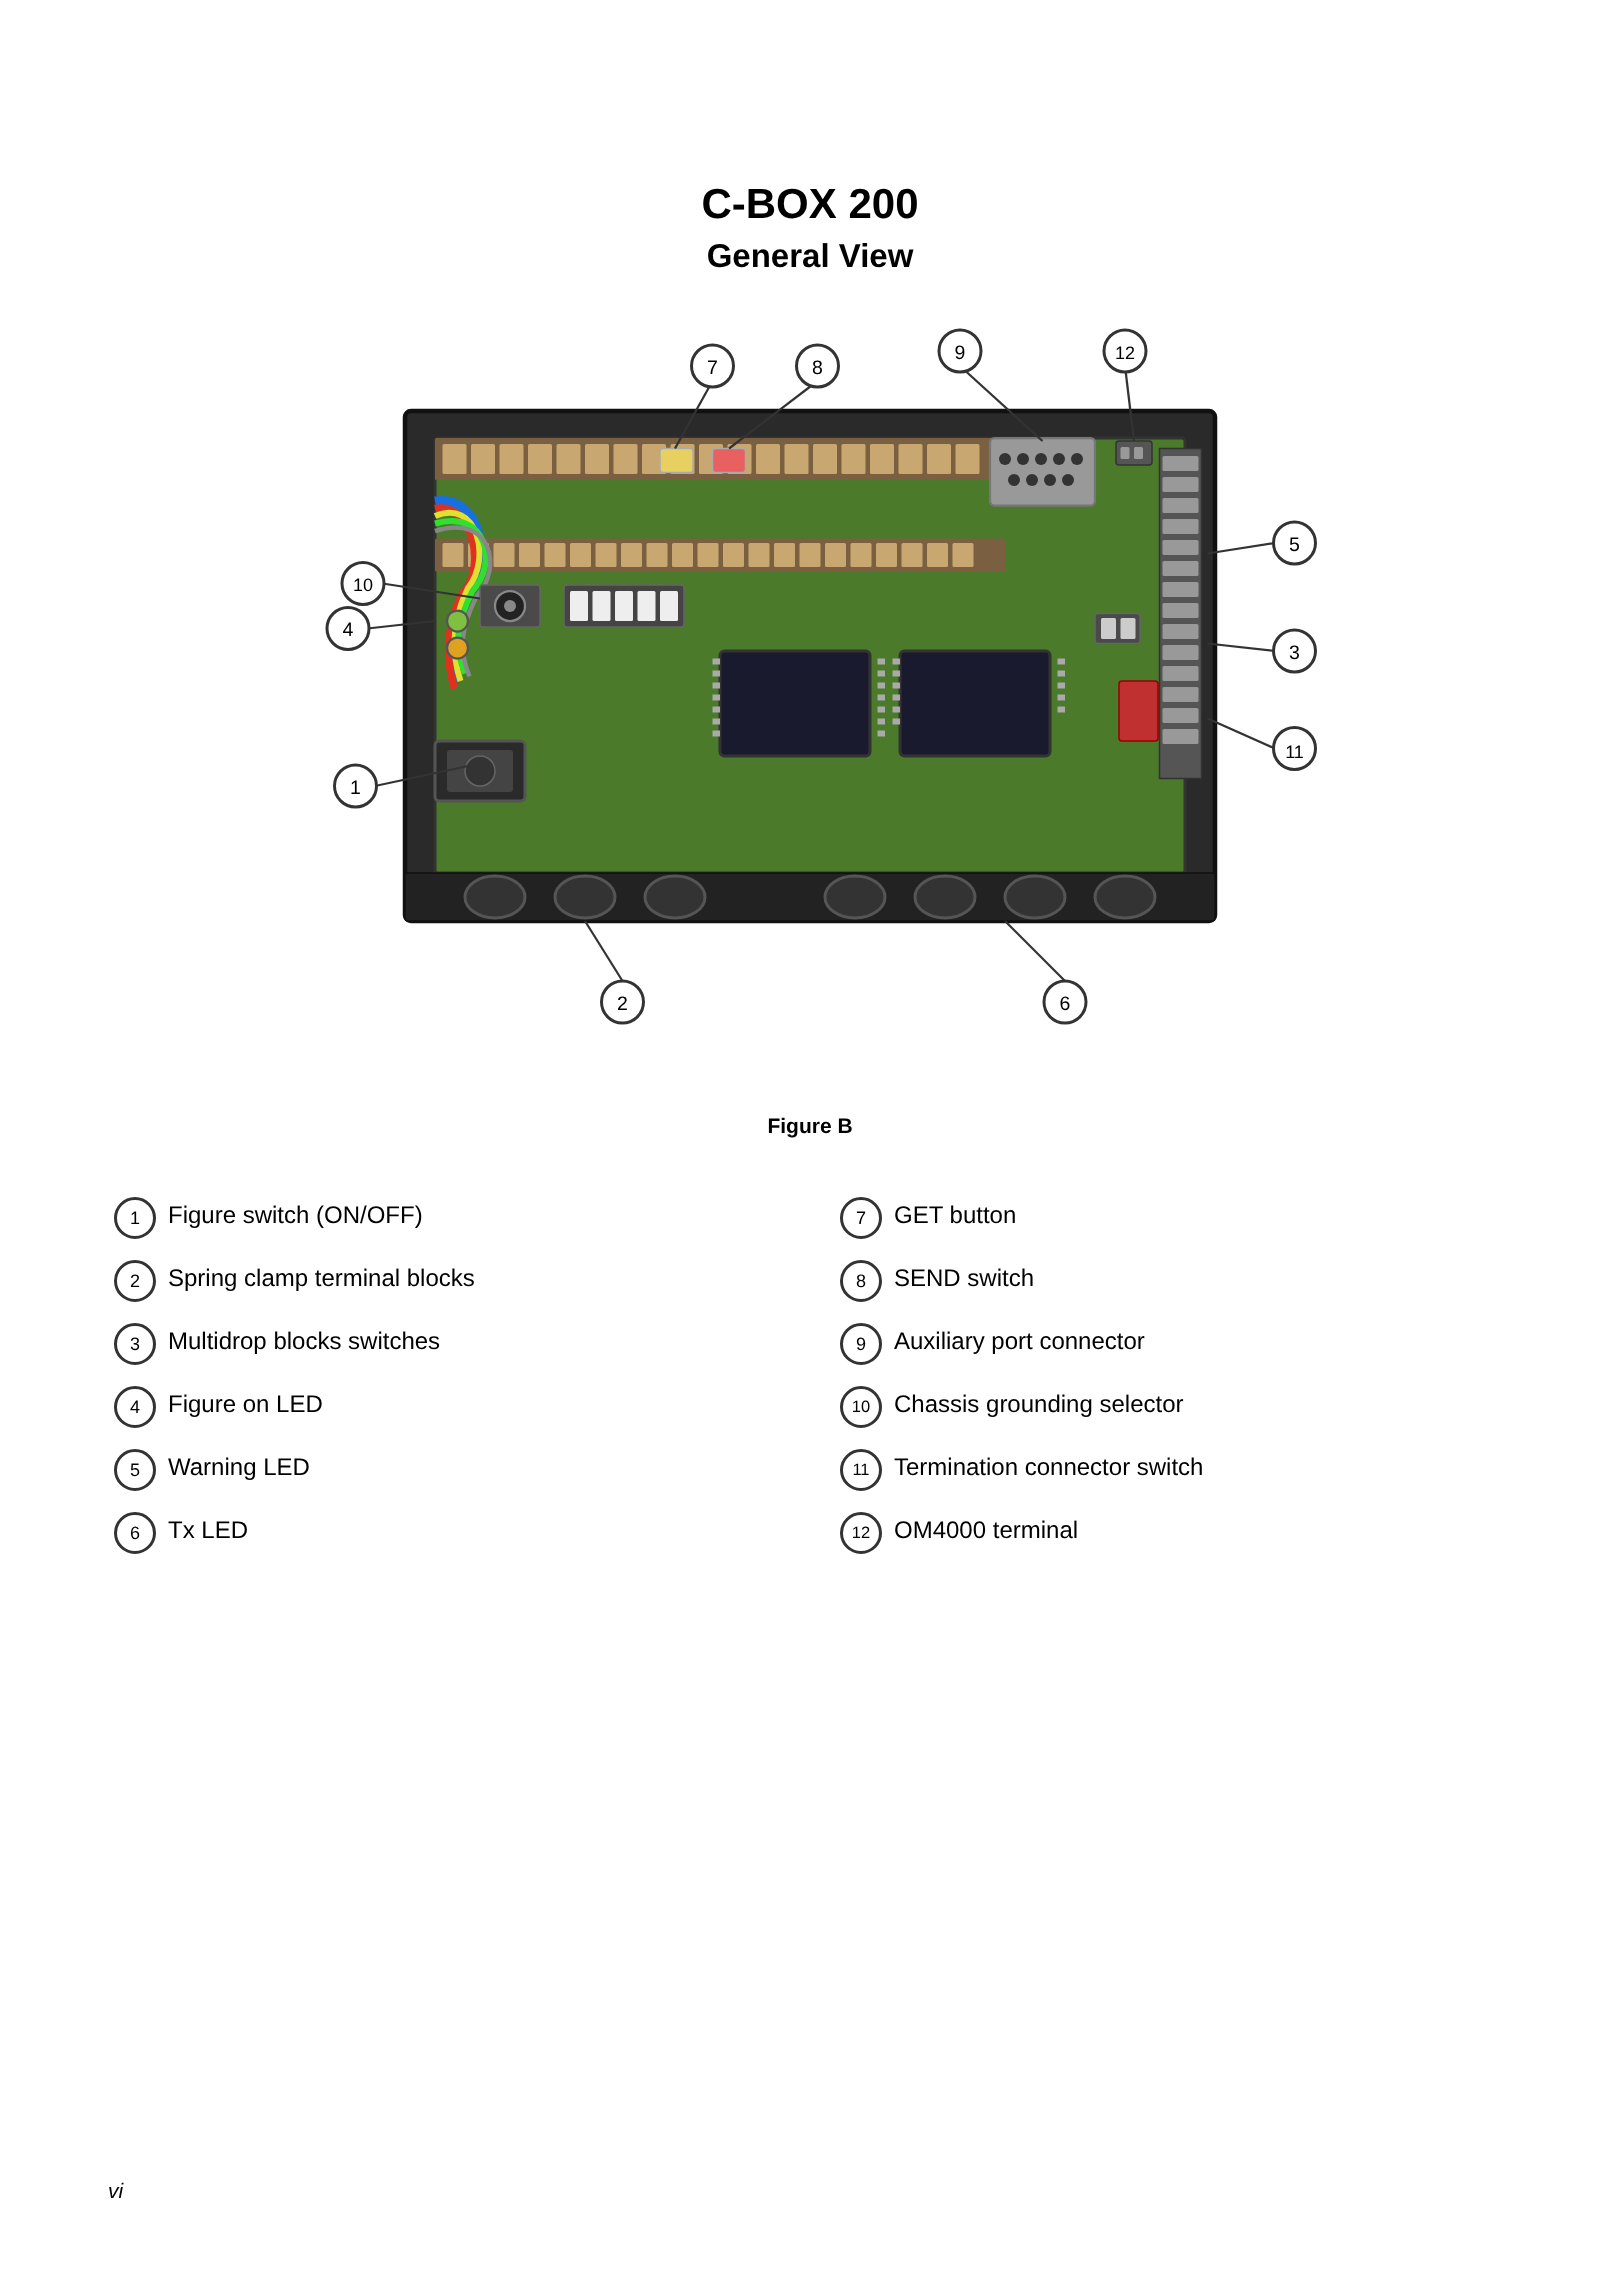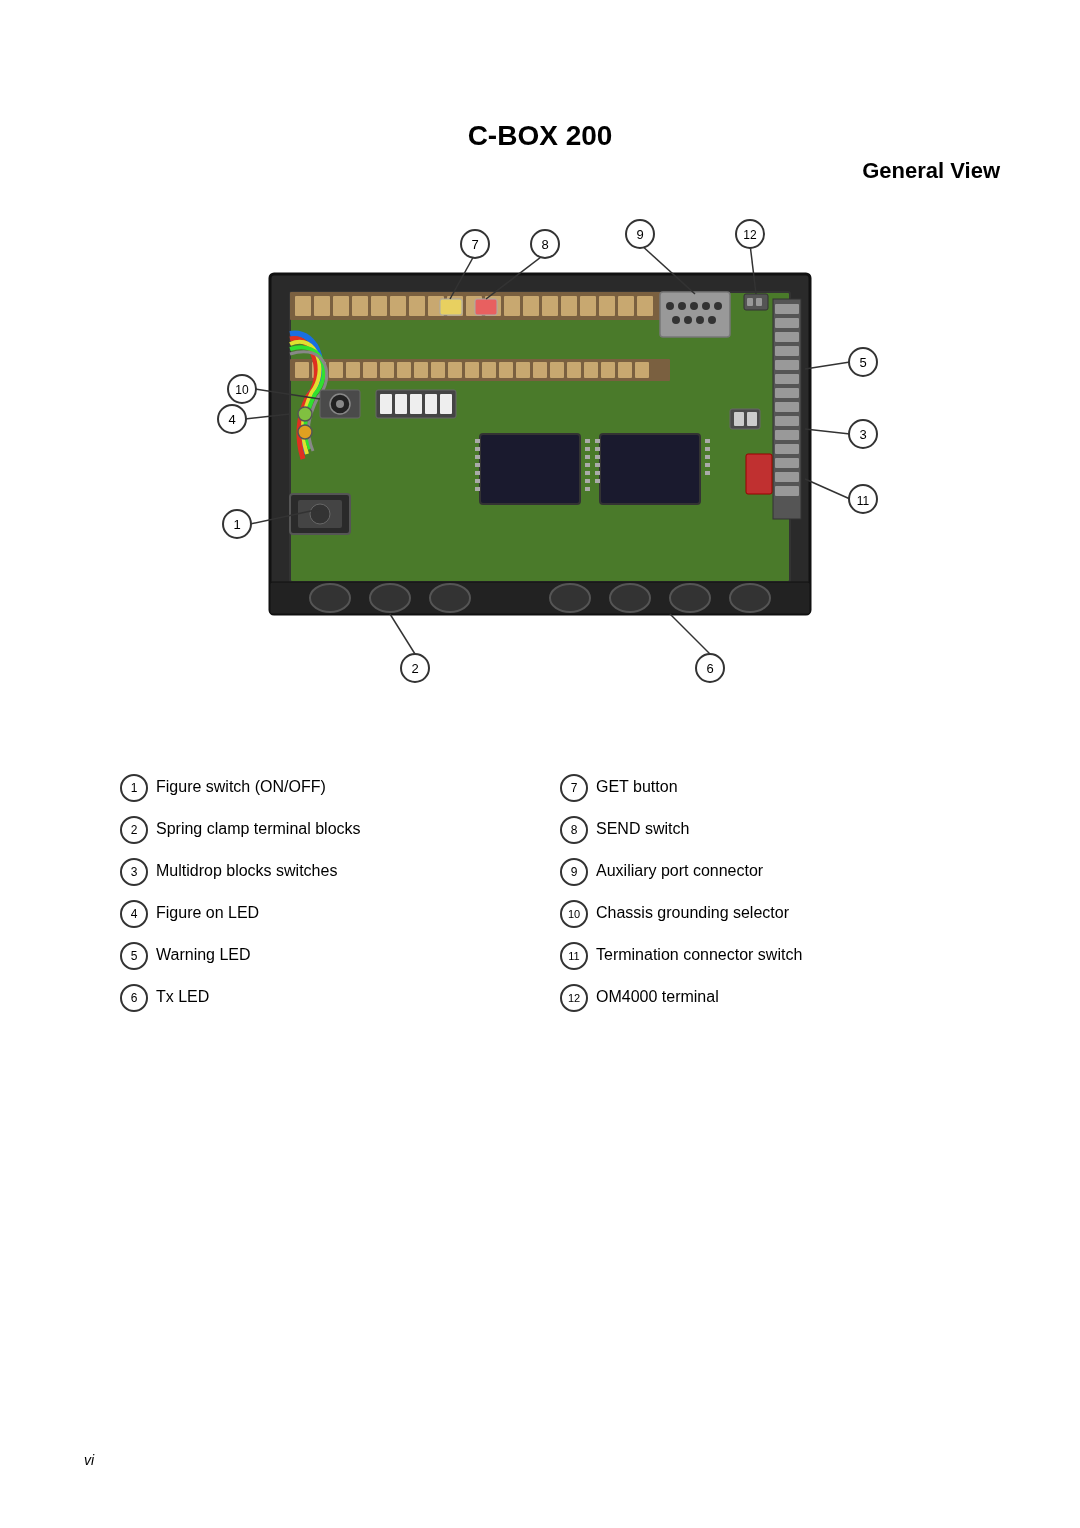--- a/index.html
+++ b/index.html
@@ -7,38 +7,37 @@
       width: 1080px;
       min-height: 1528px;
       background: #ffffff;
       font-family: Arial, sans-serif;
       color: #000;
     }
     .page {
       width: 1080px;
       min-height: 1528px;
       position: relative;
-      padding: 60px 80px;
+      padding: 60px 36px;
     }
     .title-section {
       text-align: center;
       margin-top: 60px;
       margin-bottom: 30px;
     }
     .main-title {
       font-size: 28px;
       font-weight: bold;
       display: block;
     }
     .sub-title {
       font-size: 22px;
       font-weight: bold;
       display: block;
       margin-top: 6px;
-      text-align: right;
     }
     
     .figure-label {
       text-align: center;
       font-size: 14px;
       font-weight: bold;
       margin-top: 8px;
     }
     
     .legend-section {
@@ -72,21 +71,21 @@
       font-size: 11px;
     }
     .legend-text {
       font-size: 16px;
       padding-top: 2px;
       line-height: 1.4;
     }
     .page-footer {
       position: absolute;
       bottom: 60px;
-      left: 84px;
+      left: 72px;
       font-size: 14px;
       font-style: italic;
     }
     
     .diagram-svg-container {
       position: relative;
       width: 700px;
       margin: 0 auto;
     }
     svg.diagram {
@@ -308,20 +307,21 @@
 
       <line x1="200" y1="400" x2="225" y2="440" stroke="#333" stroke-width="1.5"></line>
       <circle cx="225" cy="454" r="14" fill="white" stroke="#333" stroke-width="2"></circle>
       <text x="225" y="459" text-anchor="middle" font-size="13" font-family="Arial">2</text>
 
       <line x1="480" y1="400" x2="520" y2="440" stroke="#333" stroke-width="1.5"></line>
       <circle cx="520" cy="454" r="14" fill="white" stroke="#333" stroke-width="2"></circle>
       <text x="520" y="459" text-anchor="middle" font-size="13" font-family="Arial">6</text>
     </svg>
 
+    <div class="figure-label">Figure B</div>
   </div>
 
   <div class="legend-section">
 
     <div class="legend-column">
 
     <div class="legend-item">
           <span class="legend-num">1</span>
           <span class="legend-text">Figure switch (ON/OFF)</span>
         </div>

